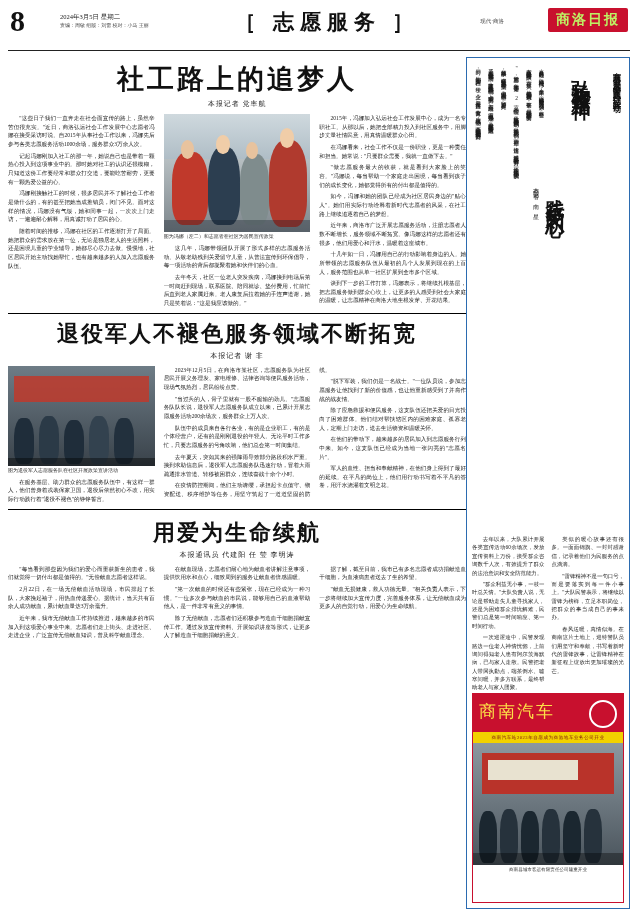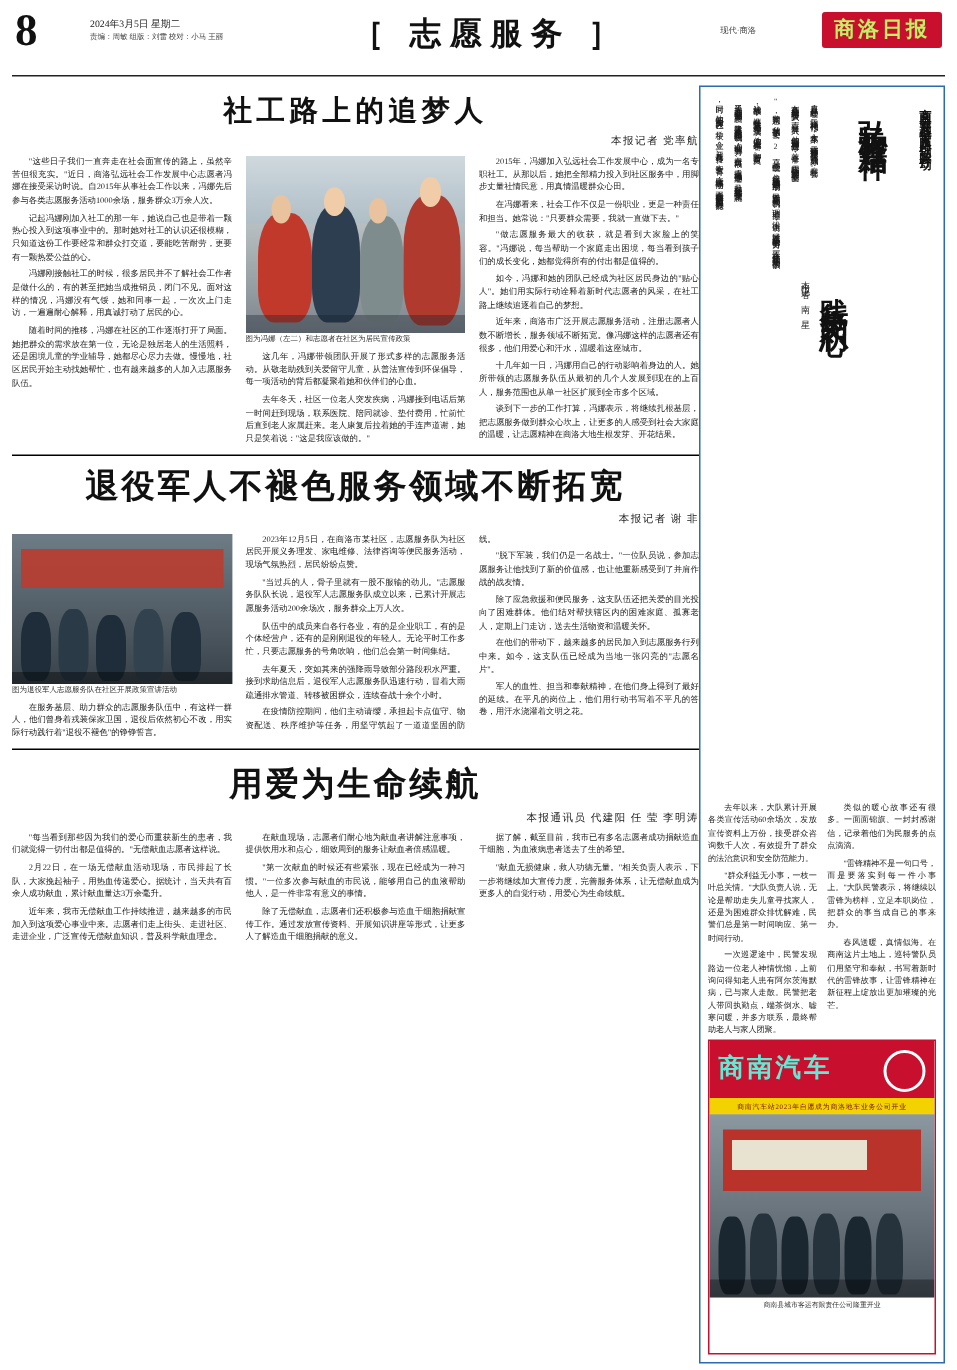--- a/index.html
+++ b/index.html
@@ -39,28 +39,28 @@
   
   .body-area{position:relative;margin-top:6px;height:852px;}
   .col-left{position:absolute;left:0;top:0;width:458px;height:852px;}
   .col-right{
     position:absolute;right:0;top:0;width:164px;height:852px;
     border:1.5px solid #2b6bb0;box-sizing:border-box;padding:5px 5px;
   }
 
   
   .headline1{
-    text-align:center;font-size:19px;font-weight:bold;letter-spacing:3px;
+    text-align:center;font-size:27px;font-weight:bold;letter-spacing:3px;
     margin:4px 0 2px 0;
   }
   .subhead1{
     text-align:center;font-size:10.5px;letter-spacing:1px;margin-bottom:4px;
   }
   .byline{
-    text-align:right;font-size:7px;color:#222;margin:2px 0 5px 0;letter-spacing:1px;
+    text-align:center;font-size:7px;color:#222;margin:2px 0 5px 0;letter-spacing:1px;
   }
 
   .rule{border:0;border-top:1px solid #000;margin:5px 0;}
 
   
   .cols3{column-count:3;column-gap:9px;font-size:5.6px;line-height:1.55;text-align:justify;color:#1a1a1a;}
   .cols3 p,.cols2 p{margin:0 0 3px 0;text-indent:2em;}
 
   .figure{margin:0 0 4px 0;break-inside:avoid;}
   .figure .ph{
@@ -116,21 +116,21 @@
   .r-cols{font-size:5.4px;line-height:1.55;text-align:justify;color:#1a1a1a;column-count:2;column-gap:7px;}
   .r-cols p{margin:0 0 3px 0;text-indent:2em;}
 
   
   .ad{
     position:absolute;left:5px;right:5px;bottom:5px;height:210px;
     border:1px solid #c8102e;box-sizing:border-box;overflow:hidden;background:#fff;
   }
   .ad-top{height:38px;background:#c8102e;position:relative;}
   .ad-top .txt{
-    position:absolute;left:6px;top:6px;color:#5eead4;font-size:17px;font-weight:bold;letter-spacing:2px;
+    position:absolute;left:6px;top:6px;color:#fde047;font-size:17px;font-weight:normal;letter-spacing:2px;
   }
   .ad-strip{height:11px;background:#f2d200;color:#7a1010;font-size:4.6px;line-height:11px;text-align:center;letter-spacing:.5px;}
   .ad-photo{position:relative;height:122px;background:#6f7a82;overflow:hidden;}
   .ad-cap{font-size:4.6px;color:#333;text-align:center;line-height:1.4;padding:2px 2px 0 2px;}
 </style>
 </head>
 <body>
 
 <div class="page">
 

